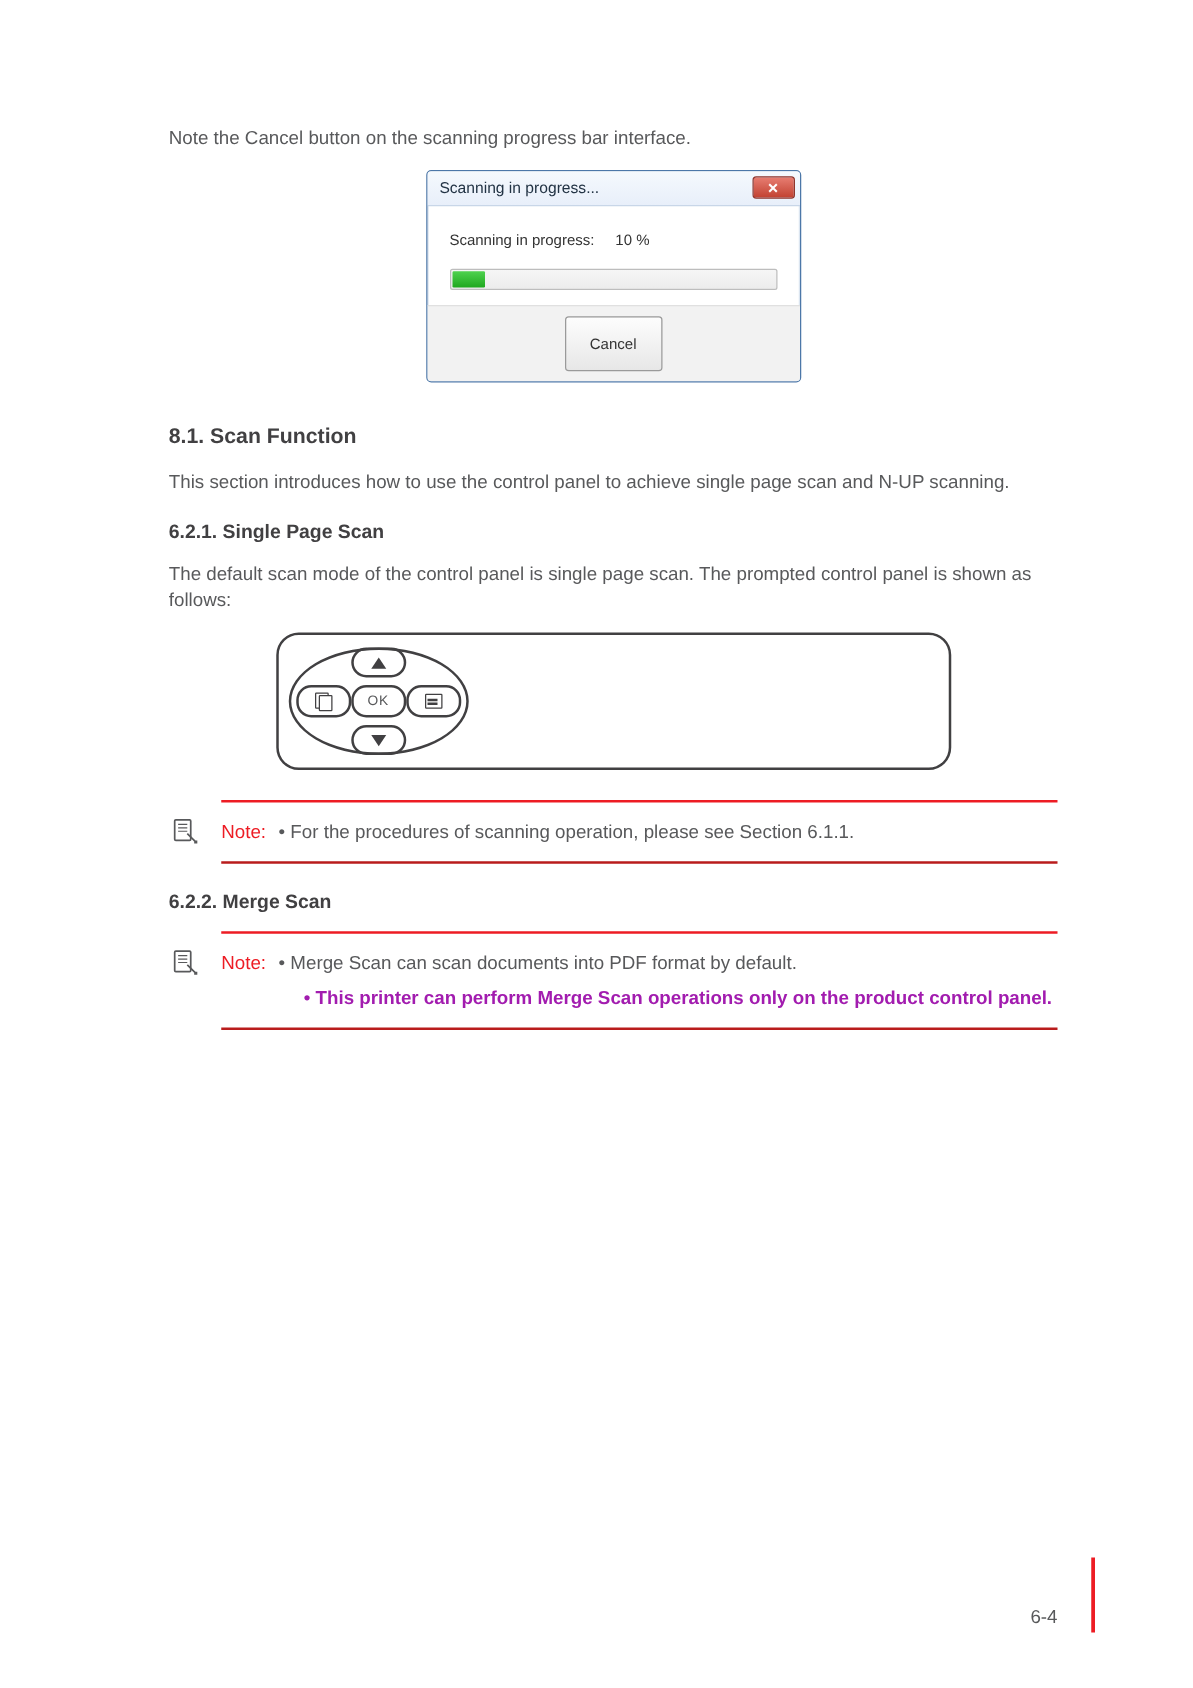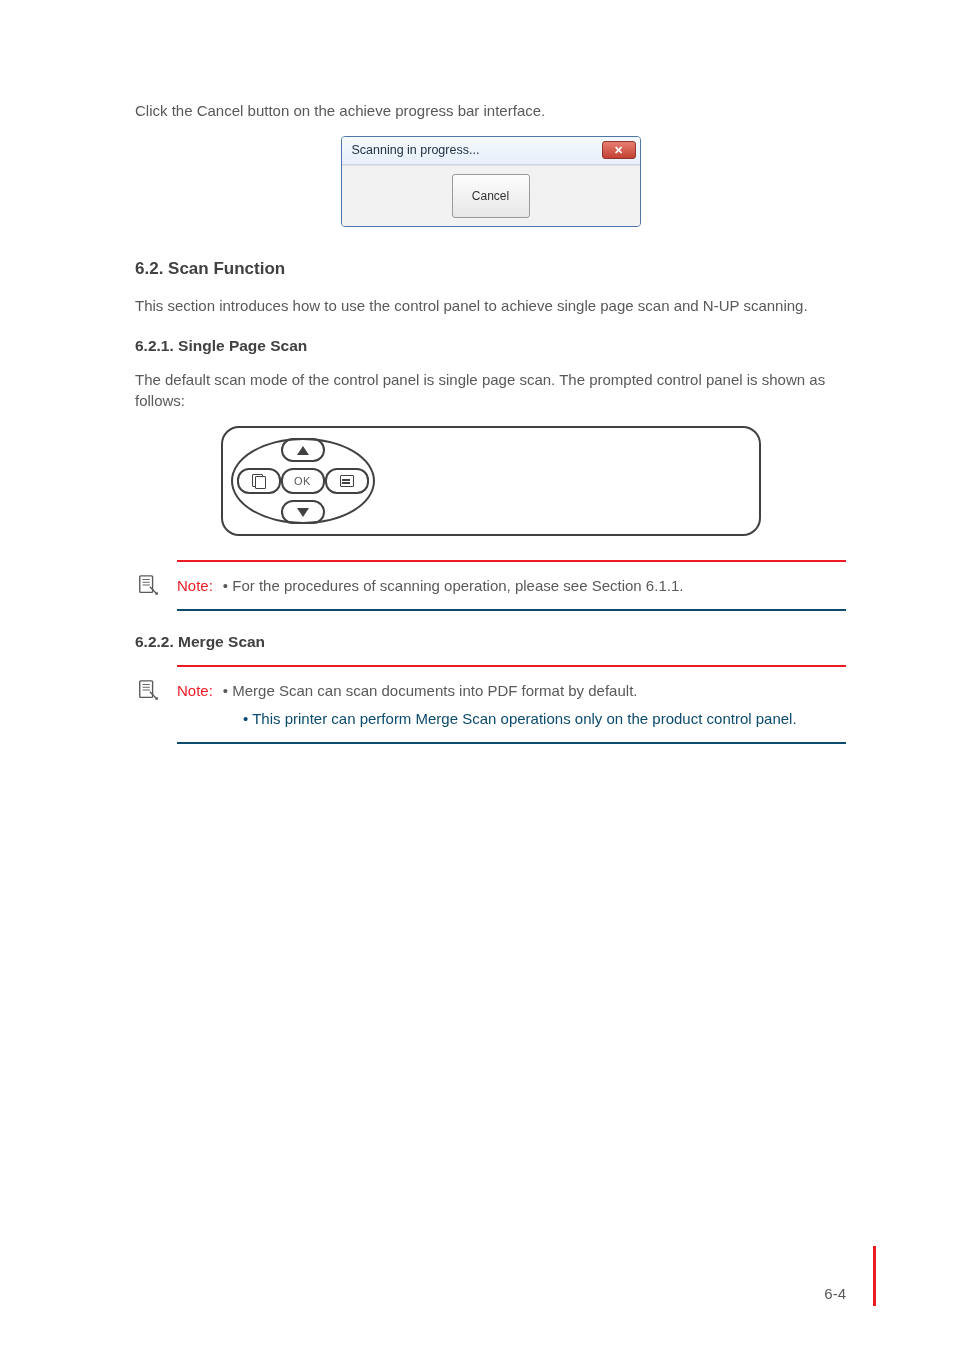--- a/index.html
+++ b/index.html
@@ -167,36 +167,36 @@
     border-radius: 1px; left: 0; top: 1px;
   }
   .icon-scan::after {
     content: ""; position: absolute; width: 8px; height: 1.5px; background: #414042;
     left: 2px; top: 5px; box-shadow: 0 3px 0 #414042;
   }
 
   
   .note-block {
     border-top: 2px solid #ed1c24;
-    border-bottom: 2px solid #0c4a6e;
+    border-bottom: 2px solid #b91c1c;
     padding: 12px 0 12px 0;
     margin: 12px 0 22px 42px;
     font-size: 15px;
     line-height: 1.55;
   }
   .note-row { display: flex; gap: 10px; }
   .note-icon {
     width: 22px; height: 22px; flex-shrink: 0;
     margin-left: -40px; margin-right: 8px;
   }
   .note-icon svg { width: 22px; height: 22px; }
   .note-label { color: #ed1c24; flex-shrink: 0; }
   .note-text { color: #58595b; }
   .note-list { margin-left: 66px; }
-  .note-list .bullet-line { color: #0c4a6e; margin-top: 4px; }
+  .note-list .bullet-line { color: #a21caf; margin-top: 4px; font-weight: bold; }
 
   
   .page-num {
     position: absolute;
     right: 108px;
     bottom: 48px;
     font-size: 15px;
     color: #58595b;
   }
   .side-bar {
@@ -206,37 +206,43 @@
     width: 3px;
     height: 60px;
     background: #ed1c24;
   }
 </style>
 </head>
 <body>
 
 <div class="page">
 
-  <p class="body-text">Click the Cancel button on the achieve progress bar interface.</p>
+  <p class="body-text">Note the Cancel button on the scanning progress bar interface.</p>
 
   <div class="dialog-wrap">
     <div class="win-dialog">
       <div class="win-title">
         <span>Scanning in progress...</span>
         <div class="win-close">
           <span>✕</span>
         </div>
       </div>
+      <div class="win-body">
+        <span class="win-label">Scanning in progress:     10 %</span>
+        <div class="progress-track">
+          <div class="progress-fill"></div>
+        </div>
+      </div>
       <div class="win-footer">
         <span class="win-btn">Cancel</span>
       </div>
     </div>
   </div>
 
-  <h2 class="h2">6.2. Scan Function</h2>
+  <h2 class="h2">8.1. Scan Function</h2>
   <p class="body-text">This section introduces how to use the control panel to achieve single page scan and N-UP scanning.</p>
 
   <h3 class="h3">6.2.1. Single Page Scan</h3>
   <p class="body-text">The default scan mode of the control panel is single page scan. The prompted control panel is shown as follows:</p>
 
   <div class="lcd-wrap">
     <div class="lcd-panel">
       <div class="lcd-btns" style="position:relative;">
         <div class="oval sm">
             <span class="tri-up"></span>

